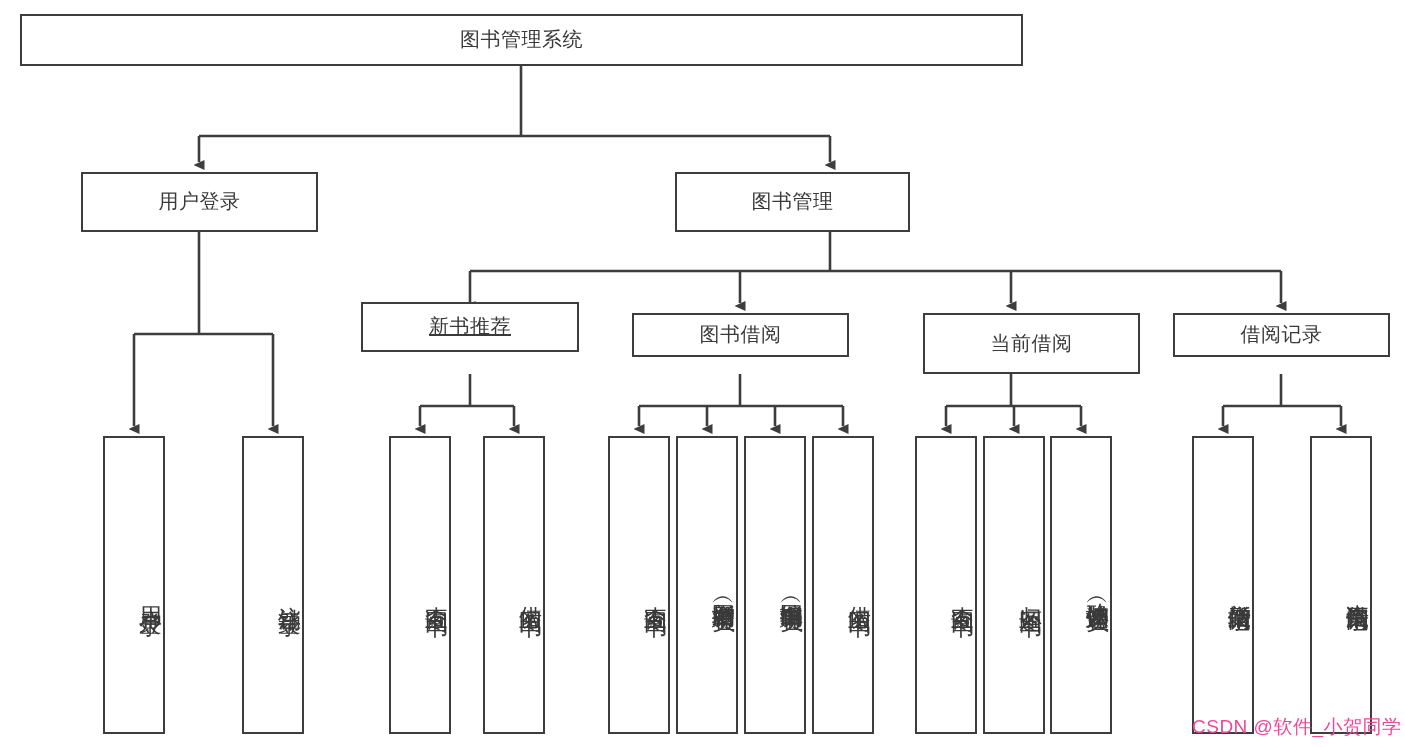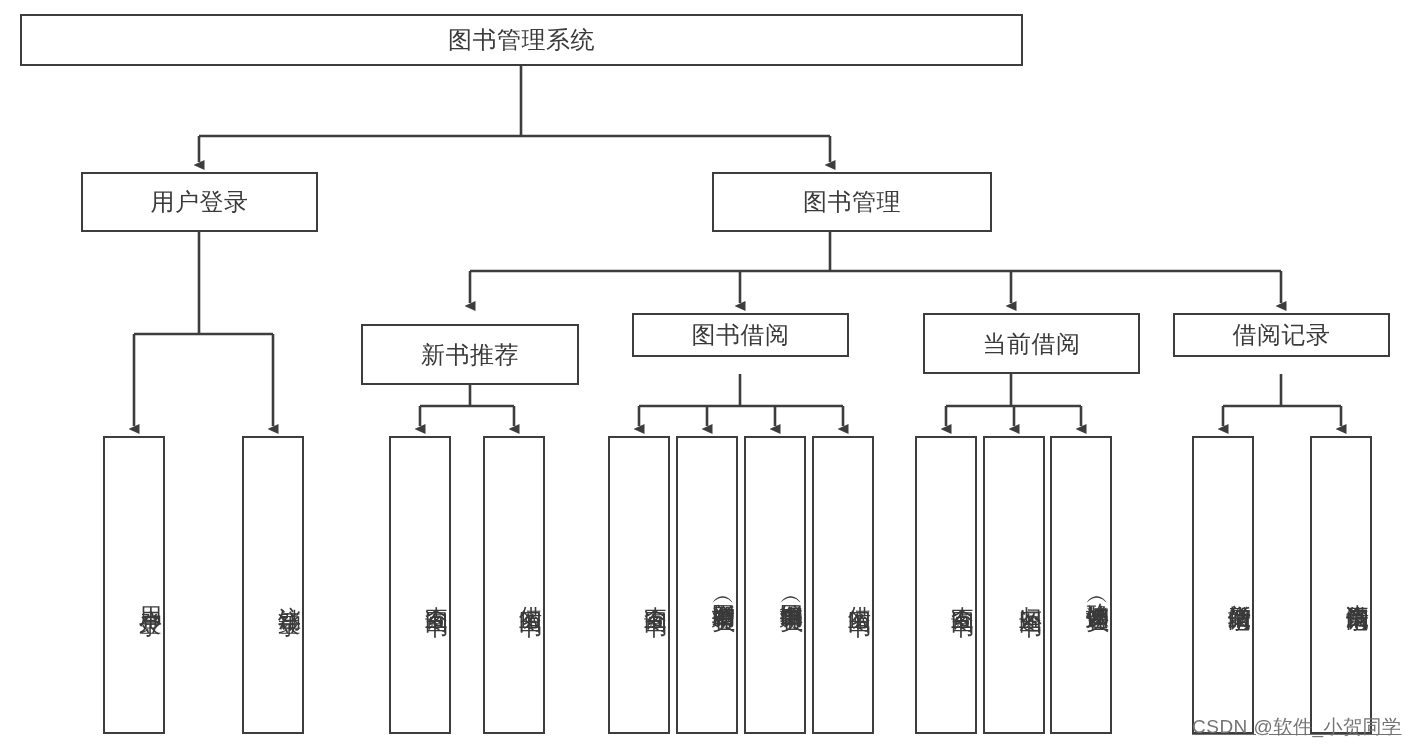--- a/index.html
+++ b/index.html
@@ -30,21 +30,21 @@
     box-sizing: border-box;
     border: 2.5px solid #3d3d3d;
     background: #ffffff;
     display: flex;
     align-items: center;
     justify-content: center;
     color: #3a3a3a;
     line-height: 1.08;
   }
   .node.horiz {
-    font-size: 24px;
+    font-size: 20px;
     letter-spacing: 0.5px;
     white-space: nowrap;
   }
   .node.vert {
     writing-mode: vertical-rl;
     text-orientation: upright;
     font-size: 23px;
     letter-spacing: 3px;
     align-items: flex-start;
     justify-content: center;
@@ -57,24 +57,23 @@
   }
   .node.vert .lbl {
     display: block;
     max-height: 100%;
   }
   .watermark {
     position: absolute;
     left: 1192px;
     top: 714px;
     font-size: 19px;
-    color: #737373;
+    color: #ec4899;
     white-space: nowrap;
     letter-spacing: 0.5px;
-    text-decoration: underline;
   }
 </style>
 </head>
 <body>
 
 <div id="stage">
 
   <svg id="wires" viewBox="0 0 1405 747" width="1405" height="747">
     <defs>
       <marker id="arrowhead" markerWidth="10" markerHeight="11" refX="2" refY="5.5" orient="auto" markerUnits="userSpaceOnUse">
@@ -125,25 +124,25 @@
     </g>
   </svg>
 
   <div class="node horiz" style="left:20px; top:14px; width:1003px; height:52px;">
     <span class="lbl">图书管理系统</span>
   </div>
 
   <div class="node horiz" style="left:81px; top:172px; width:237px; height:60px;">
     <span class="lbl">用户登录</span>
   </div>
-  <div class="node horiz" style="left:712px; top:172px; width:280px; height:60px;">
+  <div class="node horiz" style="left:675px; top:172px; width:235px; height:60px;">
     <span class="lbl">图书管理</span>
   </div>
 
-  <div class="node horiz" style="left:361px; top:324px; width:218px; height:61px;">
+  <div class="node horiz" style="left:361px; top:302px; width:218px; height:50px;text-decoration:underline;">
     <span class="lbl">新书推荐</span>
   </div>
   <div class="node horiz" style="left:632px; top:313px; width:217px; height:44px;">
     <span class="lbl">图书借阅</span>
   </div>
   <div class="node horiz" style="left:923px; top:313px; width:217px; height:61px;">
     <span class="lbl">当前借阅</span>
   </div>
   <div class="node horiz" style="left:1173px; top:313px; width:217px; height:44px;">
     <span class="lbl">借阅记录</span>

